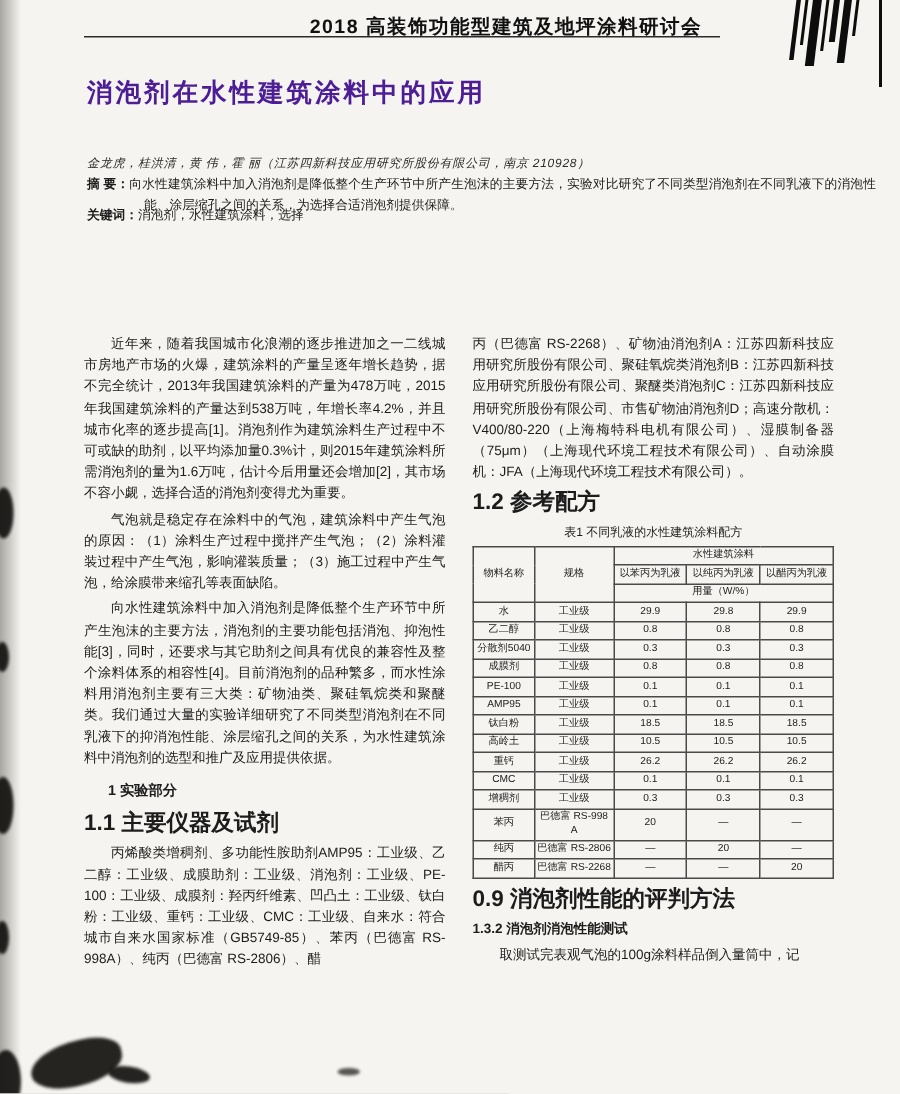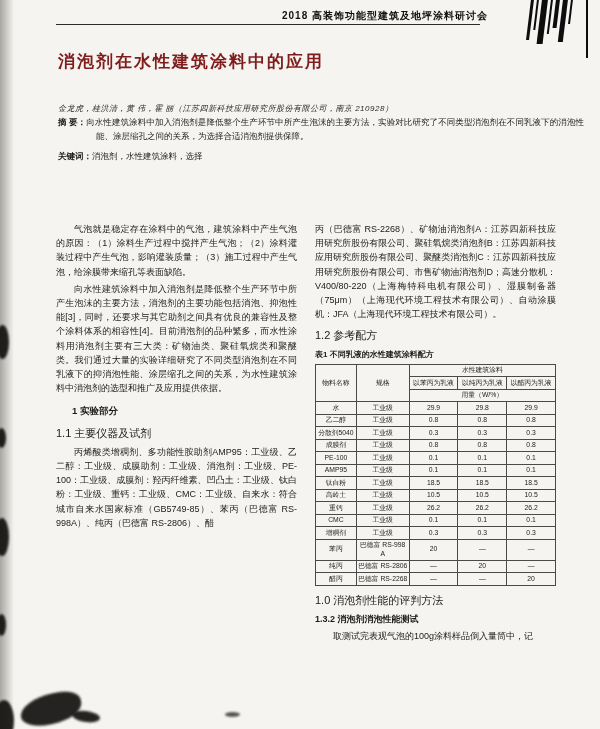--- a/index.html
+++ b/index.html
@@ -22,41 +22,41 @@
   .b7{left:-6px;top:700px;width:20px;height:42px;}
   .b8{left:225px;top:712px;width:15px;height:5px;opacity:.7;}
   
   .barcode{position:absolute;top:0;right:30px;height:48px;display:flex;gap:3px;transform:skewX(-7deg);}
   .barcode i{display:block;background:#0d0d0d;}
   .bar1{width:3px;height:40px;} .bar2{width:2px;height:30px;} .bar3{width:6px;height:44px;}
   .bar4{width:2px;height:34px;} .bar5{width:4px;height:28px;} .bar6{width:5px;height:42px;}
   .bar7{width:2px;height:24px;}
   .bar-edge{position:absolute;top:0;right:12px;width:2px;height:58px;background:#0d0d0d;}
   
-  .conf-header{position:absolute;top:9px;left:68px;width:420px;text-align:right;
-    font-size:10px;font-weight:bold;letter-spacing:1px;color:#111;}
+  .conf-header{position:absolute;top:9px;left:48px;width:420px;text-align:right;
+    font-size:13px;font-weight:bold;letter-spacing:1px;color:#111;}
   .header-rule{position:absolute;top:24px;left:56px;width:424px;height:1.4px;background:#2b2b2b;}
   
-  .title{position:absolute;top:50px;left:58px;font-size:17px;font-weight:bold;letter-spacing:2px;color:#7f1d1d;}
+  .title{position:absolute;top:50px;left:58px;font-size:17px;font-weight:bold;letter-spacing:2px;color:#4c1d95;}
   .authors{position:absolute;top:92px;left:58px;width:470px;font-size:8px;letter-spacing:.5px;color:#2a2a2a;font-style:italic;margin-top:11px;}
   .abstract{position:absolute;top:116px;left:58px;width:488px;font-size:8.5px;line-height:13.5px;
     text-align:justify;padding-left:38px;text-indent:-38px;}
   .abstract .lbl{font-weight:bold;}
-  .keywords{position:absolute;top:151px;left:58px;width:488px;font-size:8.5px;}
+  .keywords{position:absolute;top:138px;left:58px;width:488px;font-size:8.5px;}
   .keywords .lbl{font-weight:bold;}
   
   .columns{position:absolute;top:222px;left:56px;width:500px;bottom:0;display:flex;gap:18px;}
   .col{flex:1;font-size:9px;line-height:14.2px;text-align:justify;}
   .col p{margin:0 0 3px;text-indent:2em;}
   .col p.noindent{text-indent:0;}
   .h1{font-size:9.5px;font-weight:bold;margin:9px 16px 7px;text-indent:0;}
-  .h2{font-size:11px;font-weight:normal;margin:7px 0 5px;text-indent:0;}
+  .h2{font-size:15px;font-weight:bold;margin:7px 0 5px;text-indent:0;}
   .h3{font-size:9px;font-weight:bold;margin:5px 0 3px;text-indent:0;}
   
-  .tbl-caption{font-size:8px;font-weight:bold;margin:3px 0 2px;}
+  .tbl-caption{text-align:center;font-size:8px;font-weight:normal;margin:3px 0 2px;}
   table.formula{width:100%;border-collapse:collapse;font-size:6.8px;line-height:1.25;text-align:center;
     table-layout:fixed;margin-bottom:4px;}
   table.formula th,table.formula td{border:1px solid #4a4a4a;padding:1.5px 1px;font-weight:normal;
     word-break:break-all;vertical-align:middle;}
   col.c-mat{width:17%;} col.c-spec{width:22%;}
 </style>
 </head>
 <body>
 
 <div class="page">
@@ -87,20 +87,21 @@
 
   <div class="title">消泡剂在水性建筑涂料中的应用</div>
   <div class="authors">金龙虎，桂洪清，黄 伟，霍 丽（江苏四新科技应用研究所股份有限公司，南京 210928）</div>
 
   <div class="abstract"><span class="lbl">摘  要：</span><span>向水性建筑涂料中加入消泡剂是降低整个生产环节中所产生泡沫的主要方法，实验对比研究了不同类型消泡剂在不同乳液下的消泡性能、涂层缩孔之间的关系，为选择合适消泡剂提供保障。</span></div>
   <div class="keywords"><span class="lbl">关键词：</span><span>消泡剂，水性建筑涂料，选择</span></div>
 
   <div class="columns">
 
     <div class="col">
+      <p>近年来，随着我国城市化浪潮的逐步推进加之一二线城市房地产市场的火爆，建筑涂料的产量呈逐年增长趋势，据不完全统计，2013年我国建筑涂料的产量为478万吨，2015年我国建筑涂料的产量达到538万吨，年增长率4.2%，并且城市化率的逐步提高[1]。消泡剂作为建筑涂料生产过程中不可或缺的助剂，以平均添加量0.3%计，则2015年建筑涂料所需消泡剂的量为1.6万吨，估计今后用量还会增加[2]，其市场不容小觑，选择合适的消泡剂变得尤为重要。</p>
       <p>气泡就是稳定存在涂料中的气泡，建筑涂料中产生气泡的原因：（1）涂料生产过程中搅拌产生气泡；（2）涂料灌装过程中产生气泡，影响灌装质量；（3）施工过程中产生气泡，给涂膜带来缩孔等表面缺陷。</p>
       <p>向水性建筑涂料中加入消泡剂是降低整个生产环节中所产生泡沫的主要方法，消泡剂的主要功能包括消泡、抑泡性能[3]，同时，还要求与其它助剂之间具有优良的兼容性及整个涂料体系的相容性[4]。目前消泡剂的品种繁多，而水性涂料用消泡剂主要有三大类：矿物油类、聚硅氧烷类和聚醚类。我们通过大量的实验详细研究了不同类型消泡剂在不同乳液下的抑消泡性能、涂层缩孔之间的关系，为水性建筑涂料中消泡剂的选型和推广及应用提供依据。</p>
       <div class="h1">1 实验部分</div>
       <div class="h2">1.1 主要仪器及试剂</div>
       <p>丙烯酸类增稠剂、多功能性胺助剂AMP95：工业级、乙二醇：工业级、成膜助剂：工业级、消泡剂：工业级、PE-100：工业级、成膜剂：羟丙纤维素、凹凸土：工业级、钛白粉：工业级、重钙：工业级、CMC：工业级、自来水：符合城市自来水国家标准（GB5749-85）、苯丙（巴德富 RS-998A）、纯丙（巴德富 RS-2806）、醋</p>
     </div>
 
     <div class="col">
       <p class="noindent">丙（巴德富 RS-2268）、矿物油消泡剂A：江苏四新科技应用研究所股份有限公司、聚硅氧烷类消泡剂B：江苏四新科技应用研究所股份有限公司、聚醚类消泡剂C：江苏四新科技应用研究所股份有限公司、市售矿物油消泡剂D；高速分散机：V400/80-220（上海梅特科电机有限公司）、湿膜制备器（75μm）（上海现代环境工程技术有限公司）、自动涂膜机：JFA（上海现代环境工程技术有限公司）。</p>
       <div class="h2">1.2 参考配方</div>
@@ -224,19 +225,19 @@
             <tr>
               <td>醋丙</td>
               <td>巴德富 RS-2268</td>
               <td>—</td>
               <td>—</td>
               <td>20</td>
             </tr>
           </tbody>
       </table>
 
-      <div class="h2">1.0 消泡剂性能的评判方法</div>
+      <div class="h2">0.9 消泡剂性能的评判方法</div>
       <div class="h3">1.3.2 消泡剂消泡性能测试</div>
       <p>取测试完表观气泡的100g涂料样品倒入量筒中，记</p>
     </div>
 
   </div>
 </div>
 
 </body></html>

